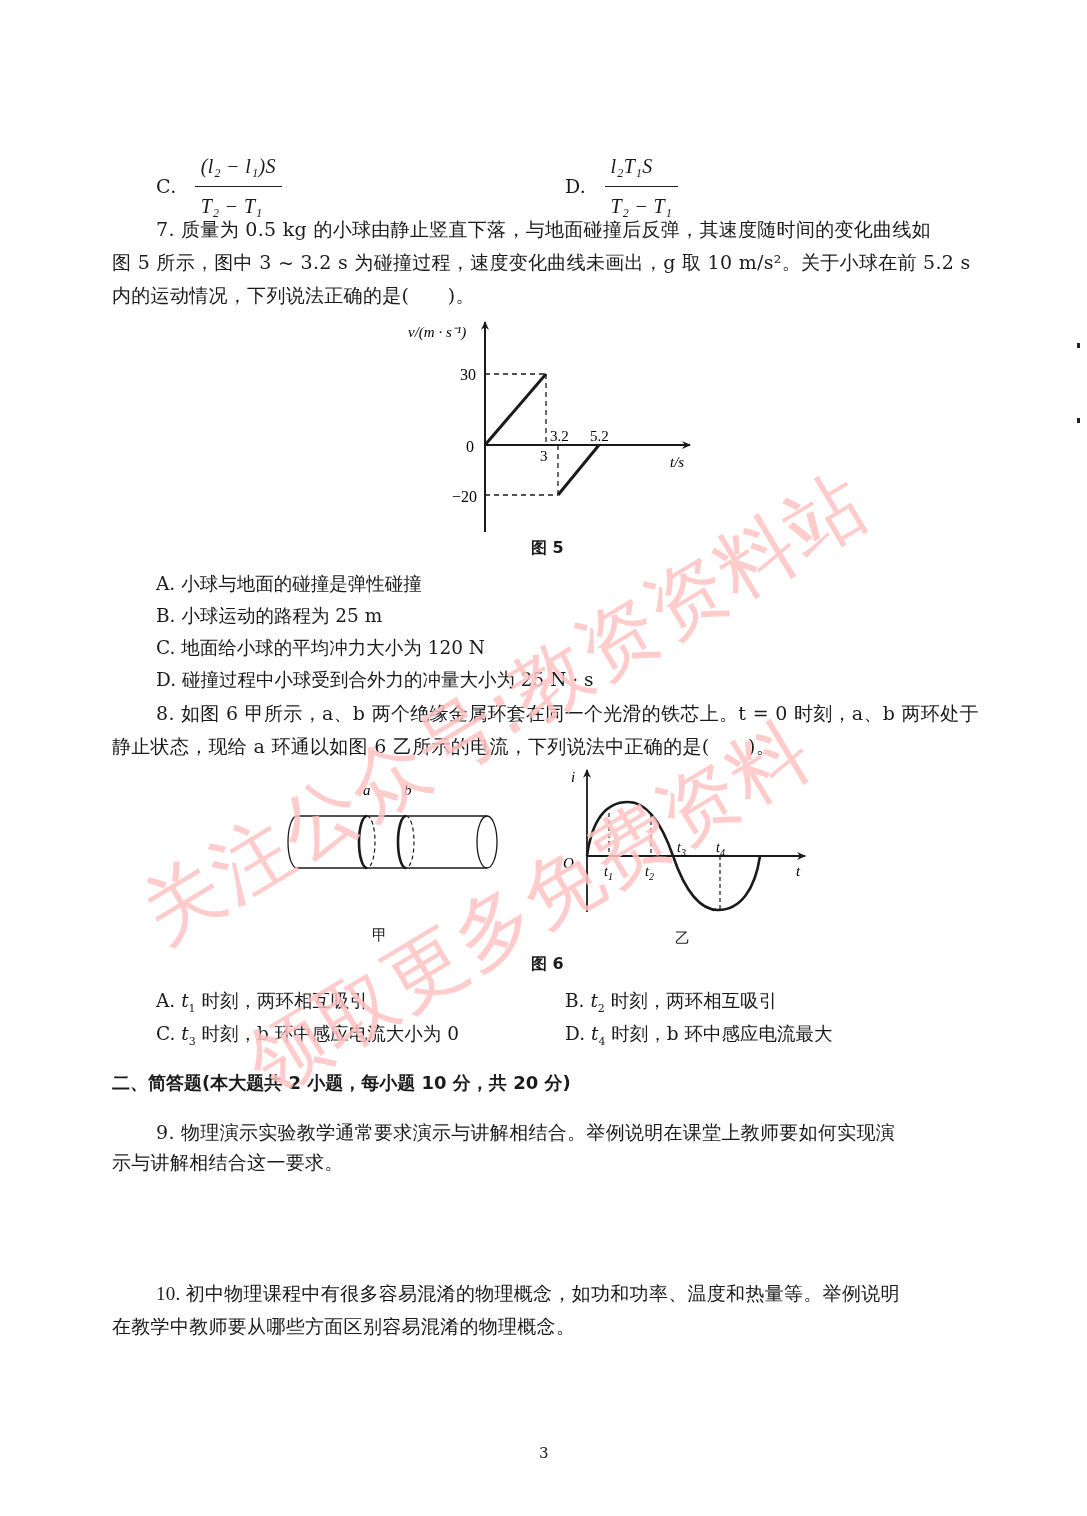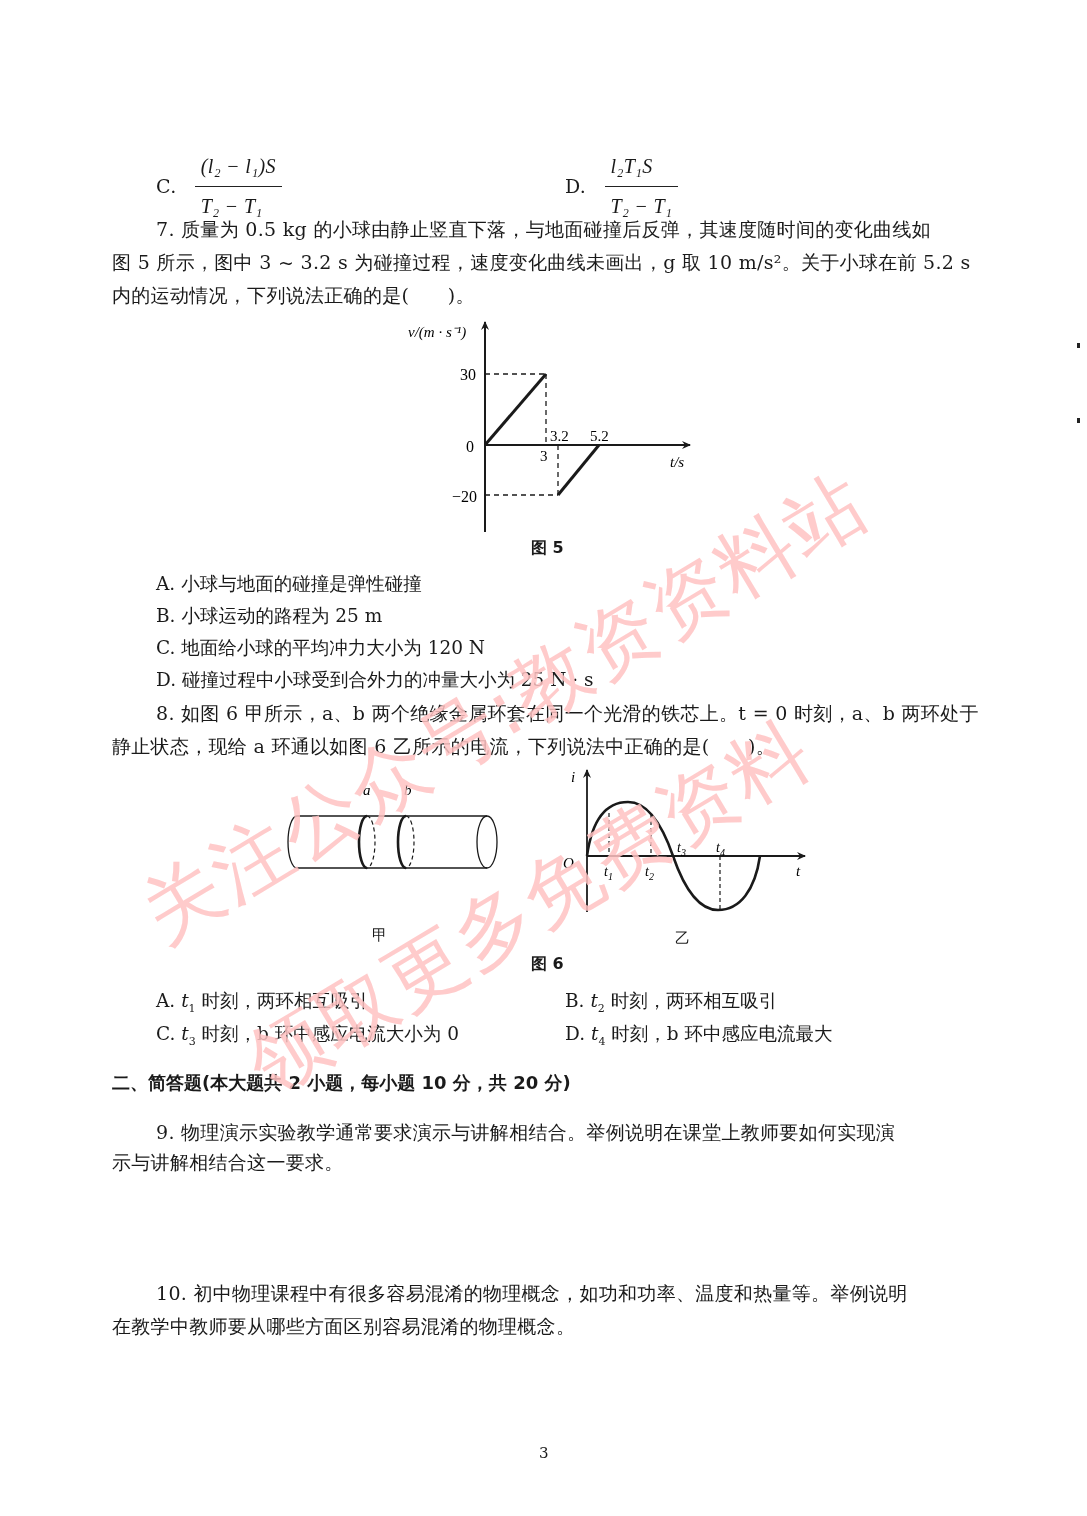--- a/index.html
+++ b/index.html
@@ -137,21 +137,21 @@
 </div>
 <div class="opt" style="left:565px; top:1018px;">
   <span>D.</span>&nbsp;<i>t</i><sub style="font-size:11px;">4</sub>&nbsp;<span>时刻，b 环中感应电流最大</span>
 </div>
 
 <div class="abs section" style="left:112px; top:1071px;">二、简答题(本大题共 2 小题，每小题 10 分，共 20 分)</div>
 
 <div class="abs txt" style="left:156px; top:1116px;">9. 物理演示实验教学通常要求演示与讲解相结合。举例说明在课堂上教师要如何实现演</div>
 <div class="abs txt" style="left:112px; top:1098px;margin-top:48px;">示与讲解相结合这一要求。</div>
 
-<div class="abs txt" style="left:156px; top:1277px;">10. 初中物理课程中有很多容易混淆的物理概念，如功和功率、温度和热量等。举例说明</div>
+<div class="abs txt" style="left:156px; top:1277px;font-family:Liberation Serif, serif;">10. 初中物理课程中有很多容易混淆的物理概念，如功和功率、温度和热量等。举例说明</div>
 <div class="abs txt" style="left:112px; top:1310px;">在教学中教师要从哪些方面区别容易混淆的物理概念。</div>
 
 <div class="abs" style="left:539px; top:1444px; font-size:15px;">3</div>
 
 <div class="abs" style="left:1077px; top:343px; width:3px; height:5px; background:#222;"></div>
 <div class="abs" style="left:1077px; top:418px; width:3px; height:5px; background:#222;"></div>
 
 <div class="watermark" style="left:150px; top:870px; transform: rotate(-31deg);">关注公众号:教资资料站</div>
 <div class="watermark" style="left:255px; top:1020px; transform: rotate(-31deg);">领取更多免费资料</div>
 

